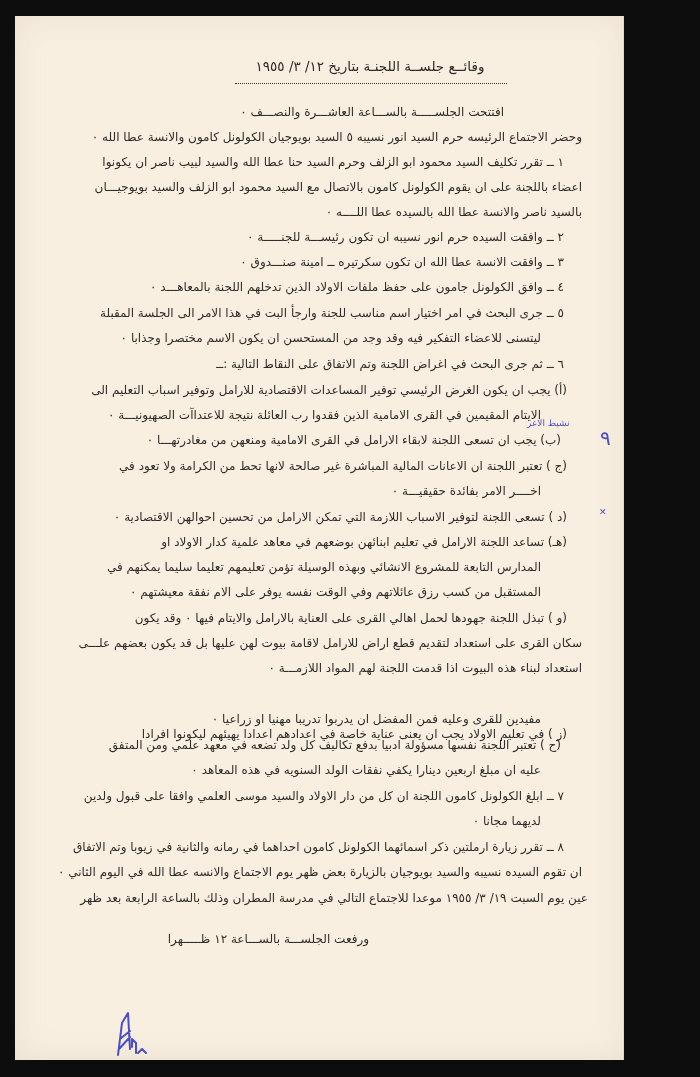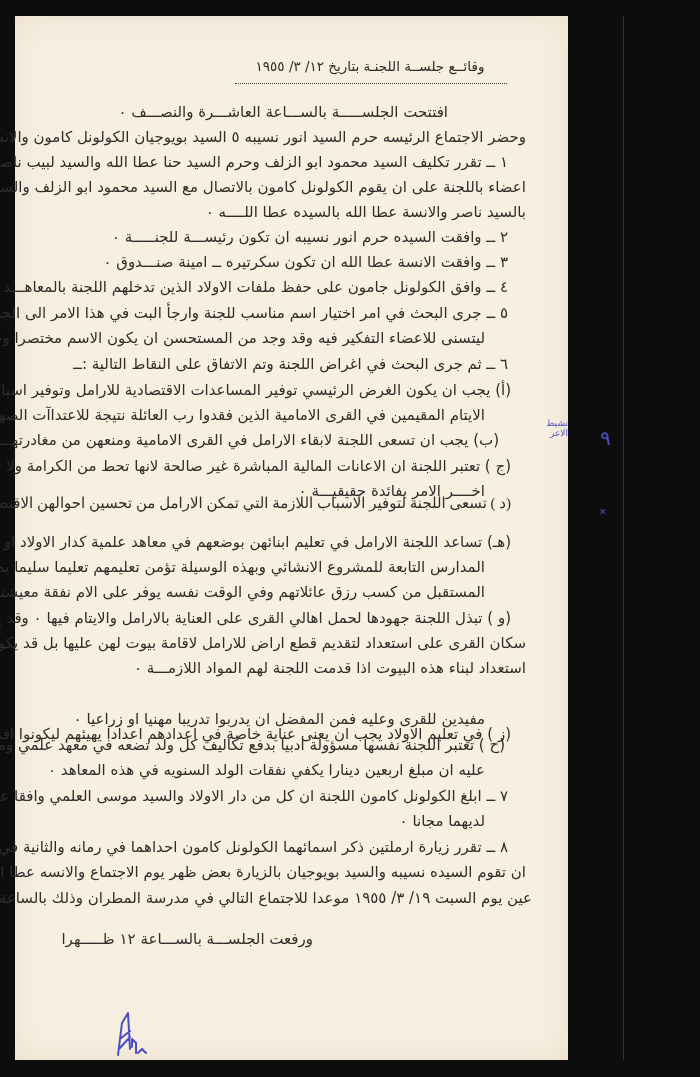--- a/index.html
+++ b/index.html
@@ -1,42 +1,42 @@
 <!DOCTYPE html>
 <html><head>
 <meta charset="utf-8">
 <style>
   html, body { margin:0; padding:0; }
   body {
     width:700px; height:1077px; background:#0d0d0d; position:relative; overflow:hidden;
     font-family:"DejaVu Sans", sans-serif;
   }
   .page {
-    position:absolute; left:15px; top:16px; width:553px; height:1044px;
+    position:absolute; left:15px; top:16px; width:609px; height:1044px;
     background:#f8efe1;
     box-shadow: inset 0 0 30px rgba(200,180,150,0.25);
   }
   .fold {
     position:absolute; left:608px; top:0; width:1px; height:100%;
     background:rgba(190,170,140,0.25);
   }
   .doc {
     position:absolute; left:0; top:0; width:100%; height:100%;
     direction:rtl; color:#2c2a28;
   }
   .title {
     position:absolute; top:42px; left:210px; width:290px; text-align:center;
     font-size:13.5px; letter-spacing:0.3px;
   }
   .title-rule {
     position:absolute; top:67px; left:220px; width:272px; height:0;
     border-top:1.5px dotted #3a3836;
   }
   .line {
-    position:absolute; white-space:nowrap; font-size:15px; line-height:16px;
+    position:absolute; white-space:nowrap; font-size:12px; line-height:16px;
     color:#2f2d2a;
   }
   .mark-blue { position:absolute; color:#4b4ec8; font-family:"DejaVu Serif", serif; }
   .sig {
     position:absolute; left:95px; top:993px; width:40px; height:50px;
   }
 </style>
 </head>
 <body>
 
@@ -53,24 +53,24 @@
         <div class="line" style="right: 42px; top: 163px;">اعضاء باللجنة على ان يقوم الكولونل كامون بالاتصال مع السيد محمود ابو الزلف والسيد بويوجيـــان</div>
         <div class="line" style="right: 42px; top: 188px;">بالسيد ناصر والانسة عطا الله بالسيده عطا اللــــه ٠</div>
         <div class="line" style="right: 60px; top: 213px;">٢ ــ وافقت السيده حرم انور نسيبه ان تكون رئيســـة للجنـــــة ٠</div>
         <div class="line" style="right: 60px; top: 238px;">٣ ــ وافقت الانسة عطا الله ان تكون سكرتيره ــ امينة صنـــدوق  ٠</div>
         <div class="line" style="right: 60px; top: 263px;">٤ ــ وافق الكولونل جامون على حفظ ملفات الاولاد الذين تدخلهم اللجنة بالمعاهـــد ٠</div>
         <div class="line" style="right: 60px; top: 289px;">٥ ــ جرى البحث في امر اختيار اسم مناسب للجنة وارجأ البت في هذا الامر الى الجلسة المقبلة</div>
         <div class="line" style="right: 83px; top: 314px;">ليتسنى للاعضاء التفكير فيه وقد وجد من المستحسن ان يكون الاسم مختصرا وجذابا  ٠</div>
         <div class="line" style="right: 60px; top: 340px;">٦ ــ ثم جرى البحث في اغراض اللجنة وتم الاتفاق على النقاط التالية :ــ</div>
         <div class="line" style="right: 57px; top: 366px;">(أ)  يجب ان يكون الغرض الرئيسي  توفير المساعدات الاقتصادية للارامل وتوفير اسباب التعليم الى</div>
         <div class="line" style="right: 83px; top: 391px;">الايتام المقيمين في القرى الامامية الذين فقدوا رب العائلة نتيجة للاعتداآت الصهيونيـــة ٠</div>
-        <div class="line" style="right: 69px; top: 416px; text-align: center;">(ب)  يجب ان تسعى اللجنة لابقاء الارامل في القرى الامامية ومنعهن من مغادرتهـــا ٠</div>
+        <div class="line" style="right: 63px; top: 416px; text-align: center;">(ب)  يجب ان تسعى اللجنة لابقاء الارامل في القرى الامامية ومنعهن من مغادرتهـــا ٠</div>
         <div class="line" style="right: 57px; top: 442px;">(ج )  تعتبر اللجنة ان الاعانات المالية المباشرة غير صالحة لانها تحط من الكرامة ولا تعود في</div>
         <div class="line" style="right: 83px; top: 467px;">اخــــر الامر بفائدة حقيقيـــة ٠</div>
-        <div class="line" style="right: 57px; top: 479px; font-family: Liberation Serif, serif;">(د )  تسعى اللجنة لتوفير الاسباب اللازمة التي تمكن الارامل من تحسين احوالهن الاقتصادية ٠</div>
+        <div class="line" style="right: 57px; top: 493px;">(د )  تسعى اللجنة لتوفير الاسباب اللازمة التي تمكن الارامل من تحسين احوالهن الاقتصادية ٠</div>
         <div class="line" style="right: 57px; top: 518px;">(هـ)  تساعد اللجنة الارامل في تعليم ابنائهن بوضعهم في معاهد علمية كدار الاولاد  او</div>
         <div class="line" style="right: 83px; top: 543px;">المدارس التابعة للمشروع الانشائي وبهذه الوسيلة تؤمن تعليمهم تعليما سليما يمكنهم في</div>
         <div class="line" style="right: 83px; top: 568px;">المستقبل من كسب رزق عائلاتهم وفي الوقت نفسه يوفر على الام نفقة معيشتهم  ٠</div>
         <div class="line" style="right: 57px; top: 594px;">(و )  تبذل اللجنة جهودها لحمل اهالي القرى على العناية بالارامل والايتام فيها  ٠  وقد يكون</div>
         <div class="line" style="right: 42px; top: 619px;">سكان القرى على استعداد لتقديم قطع اراض للارامل لاقامة بيوت لهن عليها بل قد يكون بعضهم علـــى</div>
         <div class="line" style="right: 42px; top: 644px;">استعداد لبناء هذه البيوت اذا قدمت اللجنة لهم المواد اللازمـــة ٠</div>
         <div class="line" style="right: 57px; top: 670px; margin-top: 40px;">(ز )  في تعليم الاولاد يجب ان يعنى عناية خاصة في اعدادهم اعدادا يهيئهم  ليكونوا افرادا</div>
         <div class="line" style="right: 83px; top: 695px;">مفيدين للقرى وعليه فمن المفضل ان يدربوا تدريبا مهنيا او زراعيا  ٠</div>
         <div class="line" style="right: 63px; top: 721px;">(ح )  تعتبر اللجنة نفسها مسؤولة ادبيا بدفع تكاليف كل ولد تضعه في معهد علمي ومن المتفق</div>
         <div class="line" style="right: 83px; top: 746px;">عليه ان مبلغ اربعين دينارا يكفي نفقات الولد السنويه في هذه المعاهد  ٠</div>

